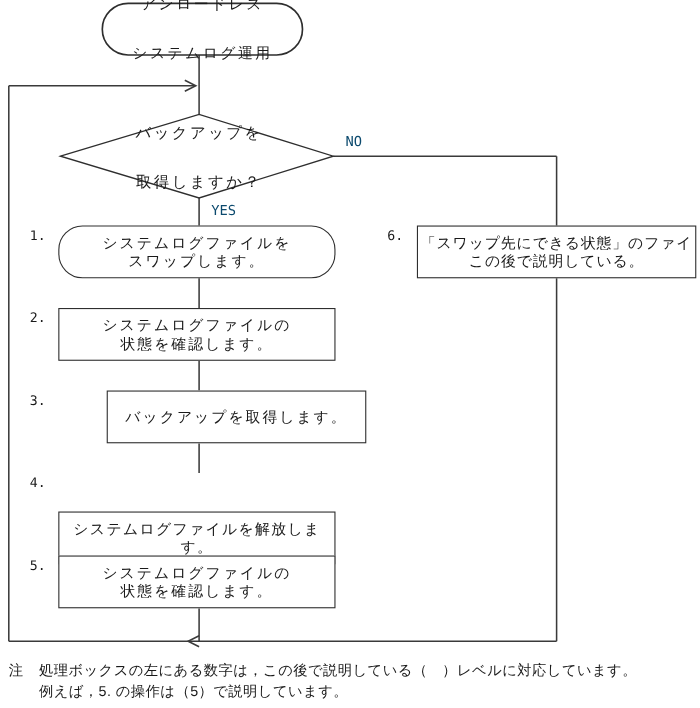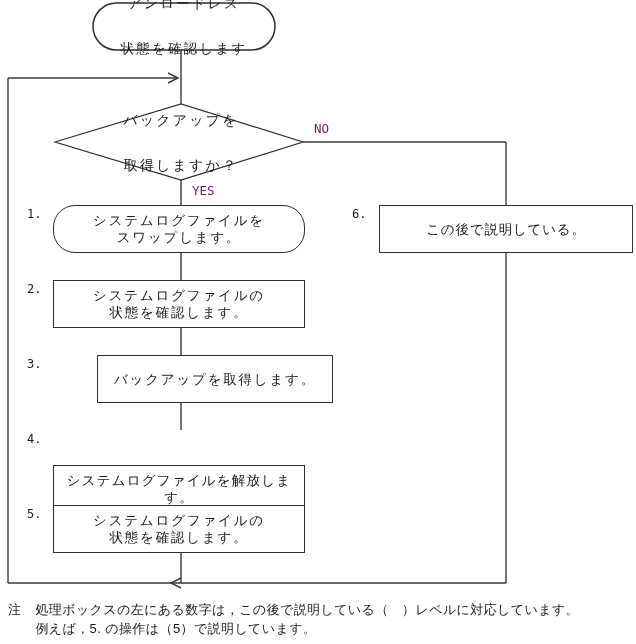--- a/index.html
+++ b/index.html
@@ -18,21 +18,21 @@
     position:absolute; display:flex; flex-direction:column;
     align-items:center; justify-content:center; text-align:center;
     font-size:14px; letter-spacing:2.2px; line-height:18px;gap:27px;
   }
   .num {
     position:absolute; font-family:"DejaVu Sans Mono", monospace;
     font-size:12px; color:#1a1a1a;
   }
   .branch-label {
     position:absolute; font-family:"DejaVu Sans Mono", monospace;
-    font-size:12.5px; color:#701a75;
+    font-size:12.5px; color:#0c4a6e;
   }
   .note {
     position:absolute; left:8px; top:600px; display:flex;
     font-size:13px; letter-spacing:0.4px; line-height:19px;
   }
   .note .note-label { margin-right:14px; }
   .note .note-lines div { white-space:nowrap; }
 </style>
 </head>
 <body>
@@ -62,21 +62,21 @@
       <polyline points="181,578 171,583 181,588"></polyline>
     </g>
 
     <rect x="93" y="3" width="182" height="47" rx="23.5" ry="23.5" fill="#ffffff" stroke="#2e2e2e" stroke-width="1.5"></rect>
 
     <polygon points="55,142 181,104 303,142 181,180" fill="#ffffff" stroke="#2e2e2e" stroke-width="1.2"></polygon>
   </svg>
 
   <div class="node-text" style="left:93px; top:3px; width:182px; height:47px; font-size:13.5px;">
     <div>アンロードレス</div>
-    <div>状態を確認します</div>
+    <div>システムログ運用</div>
   </div>
 
   <div class="node-text" style="left:80px; top:104px; width:202px; height:76px;">
     <div>バックアップを</div>
     <div>取得しますか？</div>
   </div>
 
   <span class="branch-label" style="left:314px; top:121px;">NO</span>
   <span class="branch-label" style="left:192px; top:183px;">YES</span>
 
@@ -100,20 +100,21 @@
   </div>
   <div class="pbox" style="left:53px; top:430px; width:252px; height:48px; letter-spacing:1.2px;margin-top:35px;">
     <div>システムログファイルを解放します。</div>
   </div>
   <div class="pbox" style="left:53px; top:505px; width:252px; height:48px;">
     <div>システムログファイルの</div>
     <div>状態を確認します。</div>
   </div>
 
   <div class="pbox" style="left:379px; top:205px; width:254px; height:48px; letter-spacing:0.8px;">
+    <div>「スワップ先にできる状態」のファイ</div>
     <div>この後で説明している。</div>
   </div>
 
   <div class="note">
     <span class="note-label">注</span>
     <div class="note-lines">
       <div>処理ボックスの左にある数字は，この後で説明している（　）レベルに対応しています。</div>
       <div>例えば，5. の操作は（5）で説明しています。</div>
     </div>
   </div>

